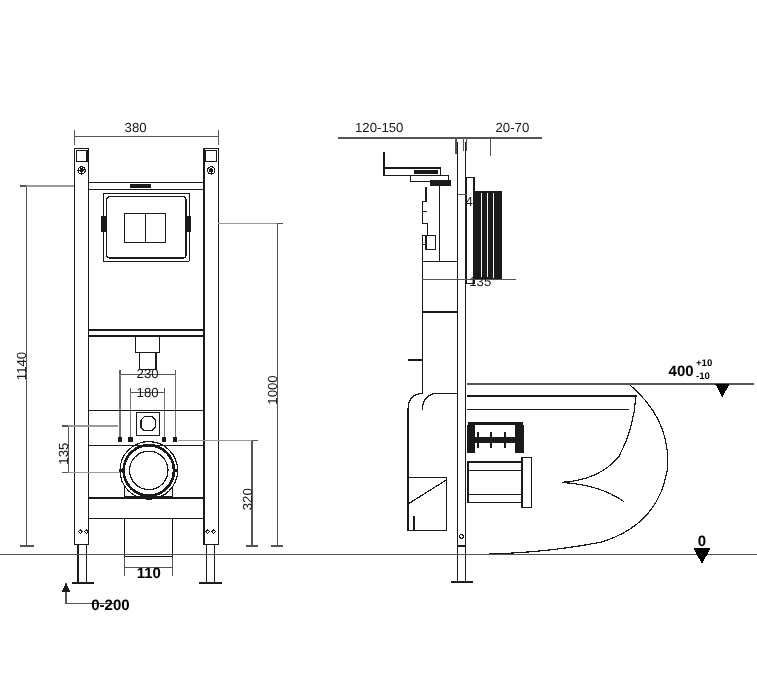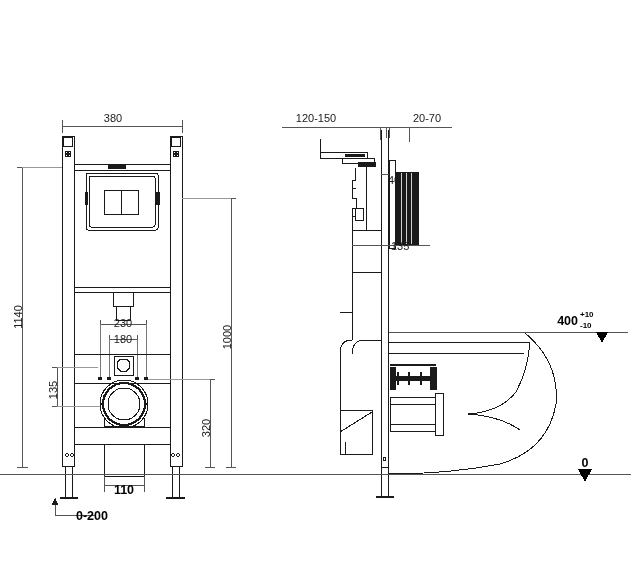--- a/index.html
+++ b/index.html
@@ -1,18 +1,18 @@
 <!DOCTYPE html>
 <html><head>
 <meta charset="utf-8">
 <style>
   html,body{margin:0;padding:0;background:#ffffff;}
   body{width:631px;height:563px;position:relative;overflow:hidden;
        font-family:"Liberation Sans",sans-serif;color:#000;}
-  #stage{position:absolute;left:0;top:0;width:631px;height:403px;margin-top:12px;}
+  #stage{position:absolute;left:0;top:0;width:631px;height:403px;}
   svg{display:block;}
   .dimtxt{font-family:"Liberation Sans",sans-serif;font-size:11px;fill:#1a1a1a;}
   .dimtxt-b{font-family:"Liberation Sans",sans-serif;font-size:12.5px;font-weight:bold;fill:#000;}
   .dimtxt-sup{font-family:"Liberation Sans",sans-serif;font-size:8px;font-weight:bold;fill:#000;}
 </style>
 </head>
 <body>
 
 <div id="stage">
 <svg width="631" height="563" viewBox="0 0 631 563">

